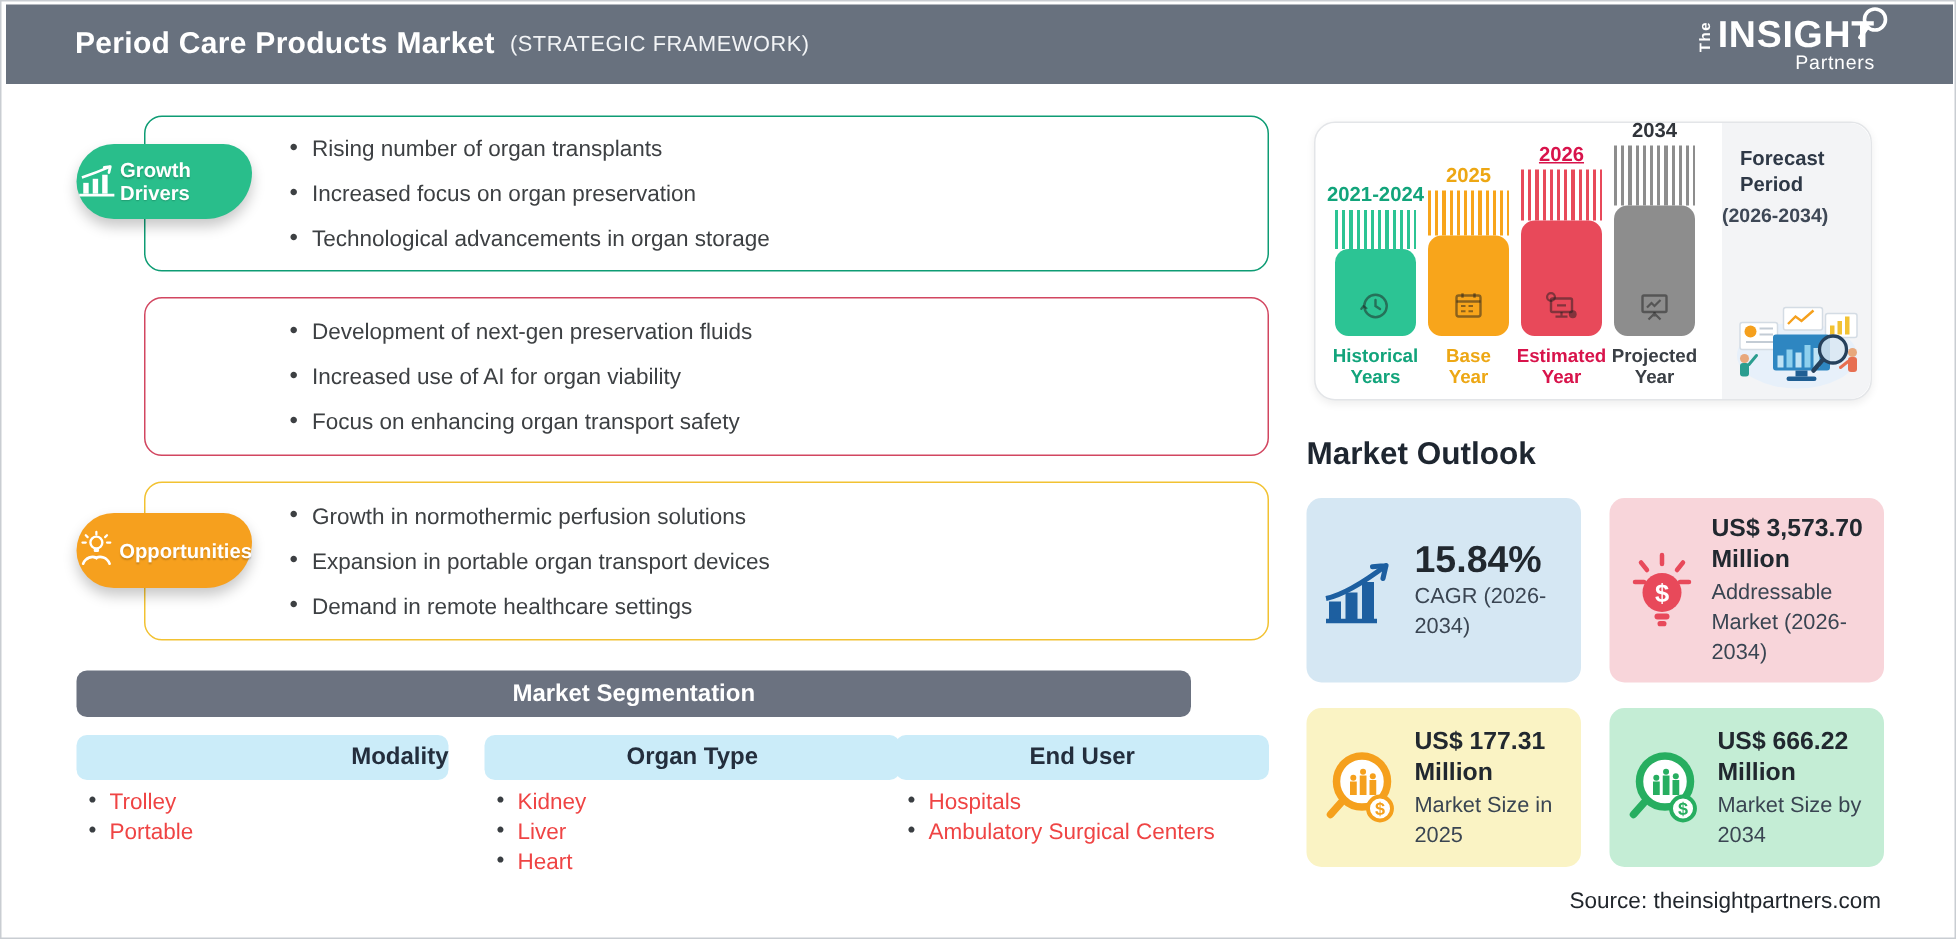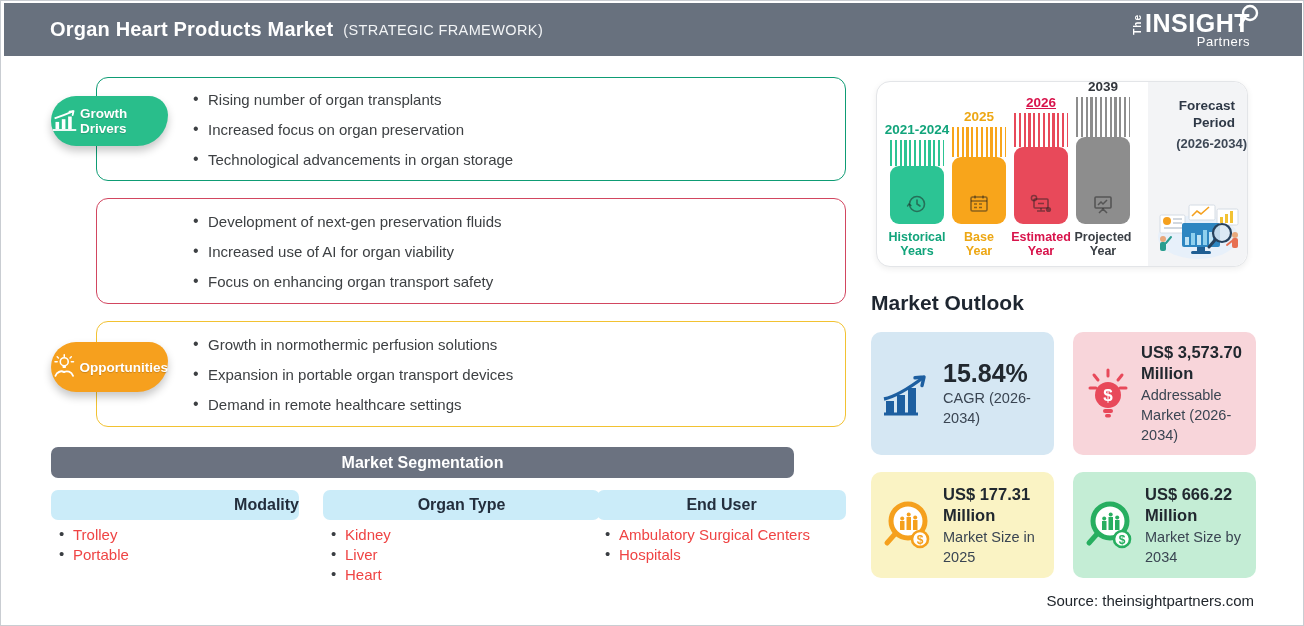--- a/index.html
+++ b/index.html
@@ -40,21 +40,21 @@
   .seg-head.c3 { left: 596px; width: 249px; }
   .seg-list { position: absolute; top: 525px; list-style: none; }
   .seg-list.c1 { left: 58px; }
   .seg-list.c2 { left: 330px; }
   .seg-list.c3 { left: 604px; }
   .seg-list li { position: relative; padding-left: 14px; font-size: 15px; color: #ef4444; height: 20px; line-height: 18px; }
   .seg-list li::before { content: "•"; position: absolute; left: 0; top: -1px; font-size: 15px; color: #3A3E42; }
 
   
   .timeline { position: absolute; left: 875px; top: 80px; width: 372px; height: 186px; background: #fff; border: 1px solid #E3E5E8; border-radius: 14px; box-shadow: 0 2px 6px rgba(0,0,0,.07); }
-  .forecast { position: absolute; top: 0; right: 0; width: 99px; height: 100%; background: #F3F4F6; border-radius: 0 14px 14px 0; text-align: right; padding-top: 15px; }
+  .forecast { position: absolute; top: 0; right: 0; width: 99px; height: 100%; background: #F3F4F6; border-radius: 0 14px 14px 0; text-align: left; padding-top: 15px; }
   .forecast .ftitle { font-size: 13.5px; font-weight: bold; color: #2E3846; line-height: 17px; padding: 0 12px; }
   .forecast .frange { margin-top: 5px; font-size: 13px; font-weight: bold; color: #3E4856; }
   .forecast svg.illus { position: absolute; left: 4px; bottom: 5px; }
 
   .bars { position: absolute; left: 13px; bottom: 8px; display: flex; align-items: flex-end; gap: 8px; }
   .bar-item { display: flex; flex-direction: column; align-items: center; width: 54px; }
   .year { font-size: 13.5px; font-weight: bold; margin-bottom: 3px; white-space: nowrap; }
   .bar-item.t1 .year { color: #12A47B; } .bar-item.t2 .year { color: #EDA714; }
   .bar-item.t3 .year { color: #D8134B; text-decoration: underline; } .bar-item.t4 .year { color: #31353B; }
   .stripes { width: 54px; }
@@ -84,21 +84,21 @@
   .card.k1 .value { font-size: 25px; line-height: 28px; }
   .card .desc { font-size: 14.5px; color: #3A4552; line-height: 20px; margin-top: 1px; }
   .source { position: absolute; right: 49px; top: 591px; font-size: 15px; color: #21262C; }
 </style>
 </head>
 <body>
 
 <div class="page">
 
   <div class="header">
-    <span class="title">Organ Heart Products Market</span>
+    <span class="title">Period Care Products Market</span>
     <span class="subtitle">(STRATEGIC FRAMEWORK)</span>
     <div class="logo">
       <span class="the">The</span>
       <span class="stack">
         <span class="insight">INSIGHT</span>
         <svg class="lens" width="26" height="26" viewBox="0 0 26 26">
           <circle cx="14" cy="9" r="7" fill="none" stroke="#fff" stroke-width="2.4"></circle>
           <path d="M9 14 L4 21" stroke="#fff" stroke-width="2.6" stroke-linecap="round"></path>
         </svg>
         <span class="partners">Partners</span>
@@ -166,22 +166,22 @@
   <ul class="seg-list c1">
     <li>Trolley</li>
     <li>Portable</li>
   </ul>
   <ul class="seg-list c2">
     <li>Kidney</li>
     <li>Liver</li>
     <li>Heart</li>
   </ul>
   <ul class="seg-list c3">
+    <li>Hospitals</li>
     <li>Ambulatory Surgical Centers</li>
-    <li>Hospitals</li>
   </ul>
 
   <div class="timeline">
     <div class="bars">
       <div class="bar-item t1">
         <span class="year">2021-2024</span>
         <div class="stripes"></div>
         <div class="solid">
           <svg width="22" height="22" viewBox="0 0 22 22">
             <circle cx="11" cy="11" r="7.5" fill="none" stroke="rgba(30,30,30,.5)" stroke-width="1.6"></circle>
@@ -211,21 +211,21 @@
             <rect x="5" y="6" width="14" height="9" rx="1" fill="none" stroke="rgba(30,30,30,.5)" stroke-width="1.6"></rect>
             <circle cx="5" cy="5" r="2.6" fill="none" stroke="rgba(30,30,30,.5)" stroke-width="1.5"></circle>
             <circle cx="19.5" cy="16.5" r="2.6" fill="rgba(30,30,30,.5)"></circle>
             <path d="M8 18 h8 M12 15 v3" stroke="rgba(30,30,30,.5)" stroke-width="1.5"></path>
             <path d="M9 10.5 h6" stroke="rgba(30,30,30,.5)" stroke-width="1.5"></path>
           </svg>
         </div>
         <span class="bname">Estimated Year</span>
       </div>
       <div class="bar-item t4">
-        <span class="year">2039</span>
+        <span class="year">2034</span>
         <div class="stripes"></div>
         <div class="solid">
           <svg width="24" height="22" viewBox="0 0 24 22">
             <rect x="4" y="4" width="16" height="11" rx="1" fill="none" stroke="rgba(30,30,30,.5)" stroke-width="1.6"></rect>
             <path d="M7 12 l3-3 2 2 4-4" fill="none" stroke="rgba(30,30,30,.5)" stroke-width="1.5"></path>
             <path d="M12 15 v3 M12 16 l-4 4 M12 16 l4 4" stroke="rgba(30,30,30,.5)" stroke-width="1.5"></path>
           </svg>
         </div>
         <span class="bname">Projected Year</span>
       </div>

